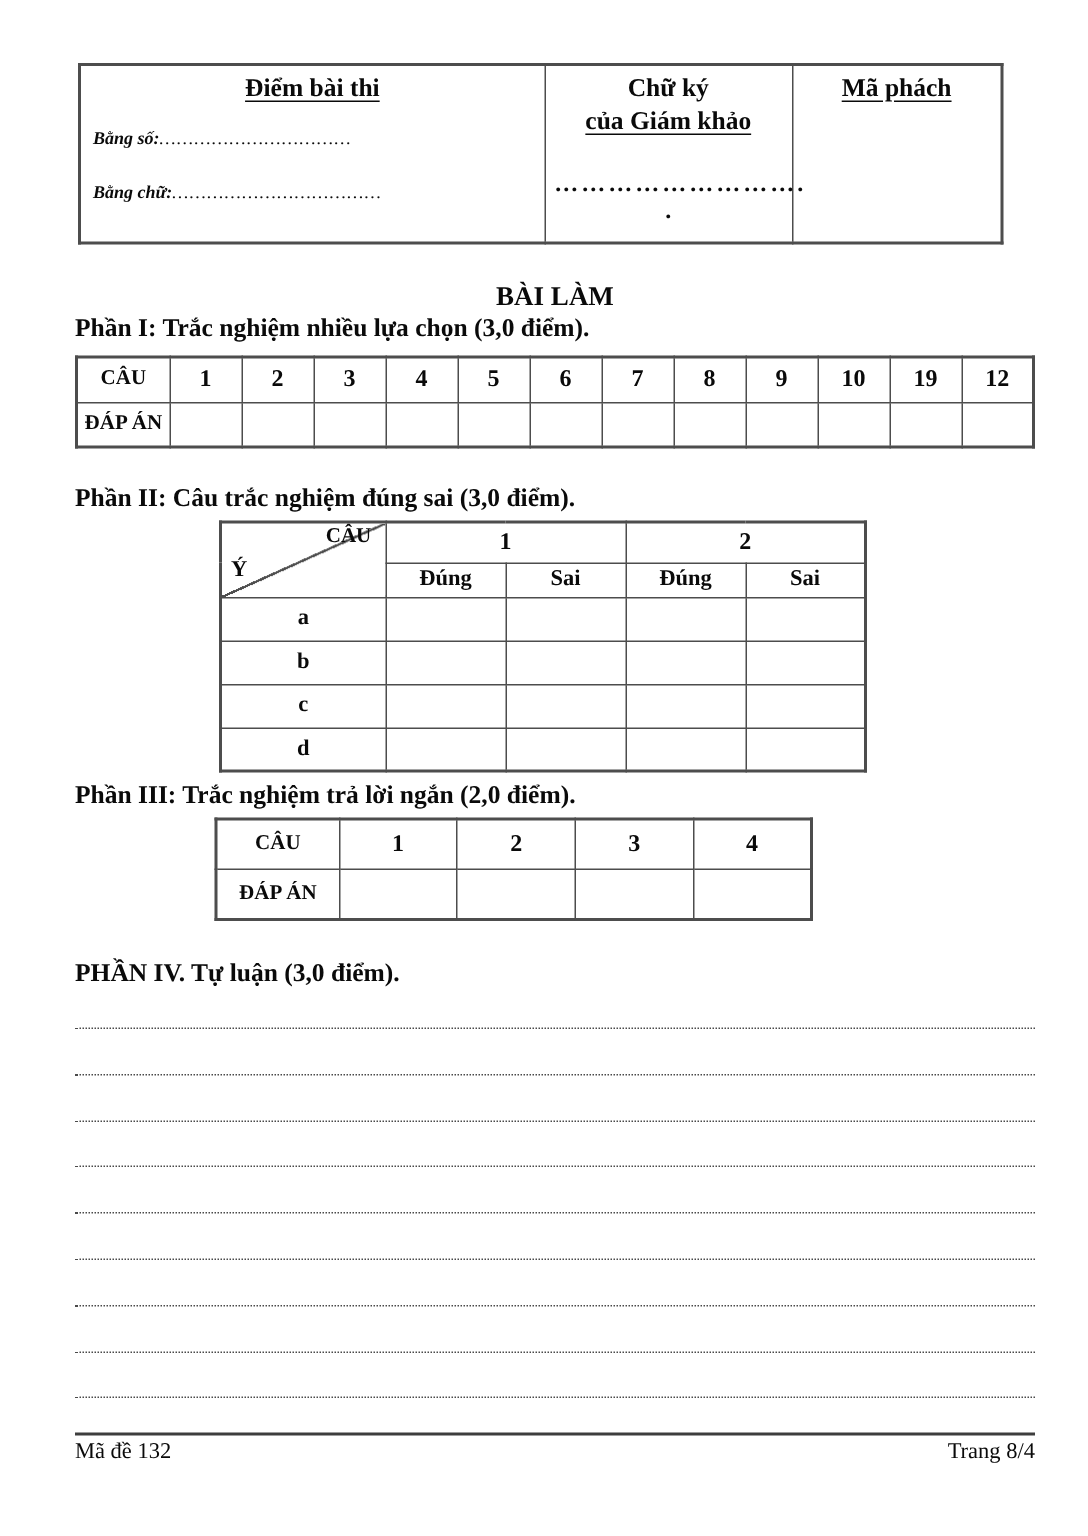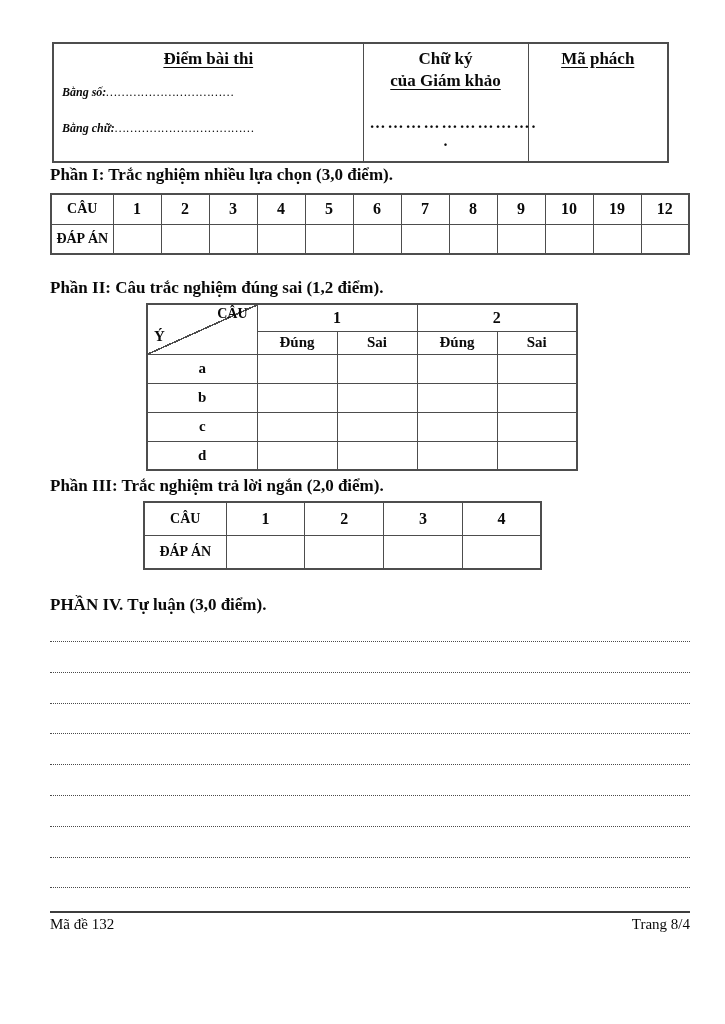--- a/index.html
+++ b/index.html
@@ -105,20 +105,21 @@
         <div class="sign-dots">……………………….</div>
         <div class="sign-dot">.</div>
       </td>
       <td class="col-code">
         <div class="cell-title">Mã phách</div>
       </td>
     </tr>
   </tbody>
     </table>
 
+  <div class="main-title">BÀI LÀM</div>
 
   <div class="section-heading" id="h-part1">Phần I: Trắc nghiệm nhiều lựa chọn (3,0 điểm).</div>
   <table class="ans-table p1-table">
     <tbody>
         <tr>
       <td class="hdr-col">CÂU</td>
       <td class="num">1</td>
       <td class="num">2</td>
       <td class="num">3</td>
       <td class="num">4</td>
@@ -142,21 +143,21 @@
       <td></td>
       <td></td>
       <td></td>
       <td></td>
       <td></td>
       <td></td>
     </tr>
   </tbody>
     </table>
 
-  <div class="section-heading" id="h-part2">Phần II: Câu trắc nghiệm đúng sai (1,2 điểm).</div>
+  <div class="section-heading" id="h-part2">Phần II: Câu trắc nghiệm đúng sai (3,0 điểm).</div>
   <table class="ans-table p2-table">
     <tbody>
         <tr class="r-group">
       <th class="c0 diag-cell" rowspan="2">
         <span class="diag-cau">CÂU</span>
         <span class="diag-y">Ý</span>
       </th>
       <th class="num" colspan="2">1</th>
       <th class="num" colspan="2">2</th>
     </tr>

